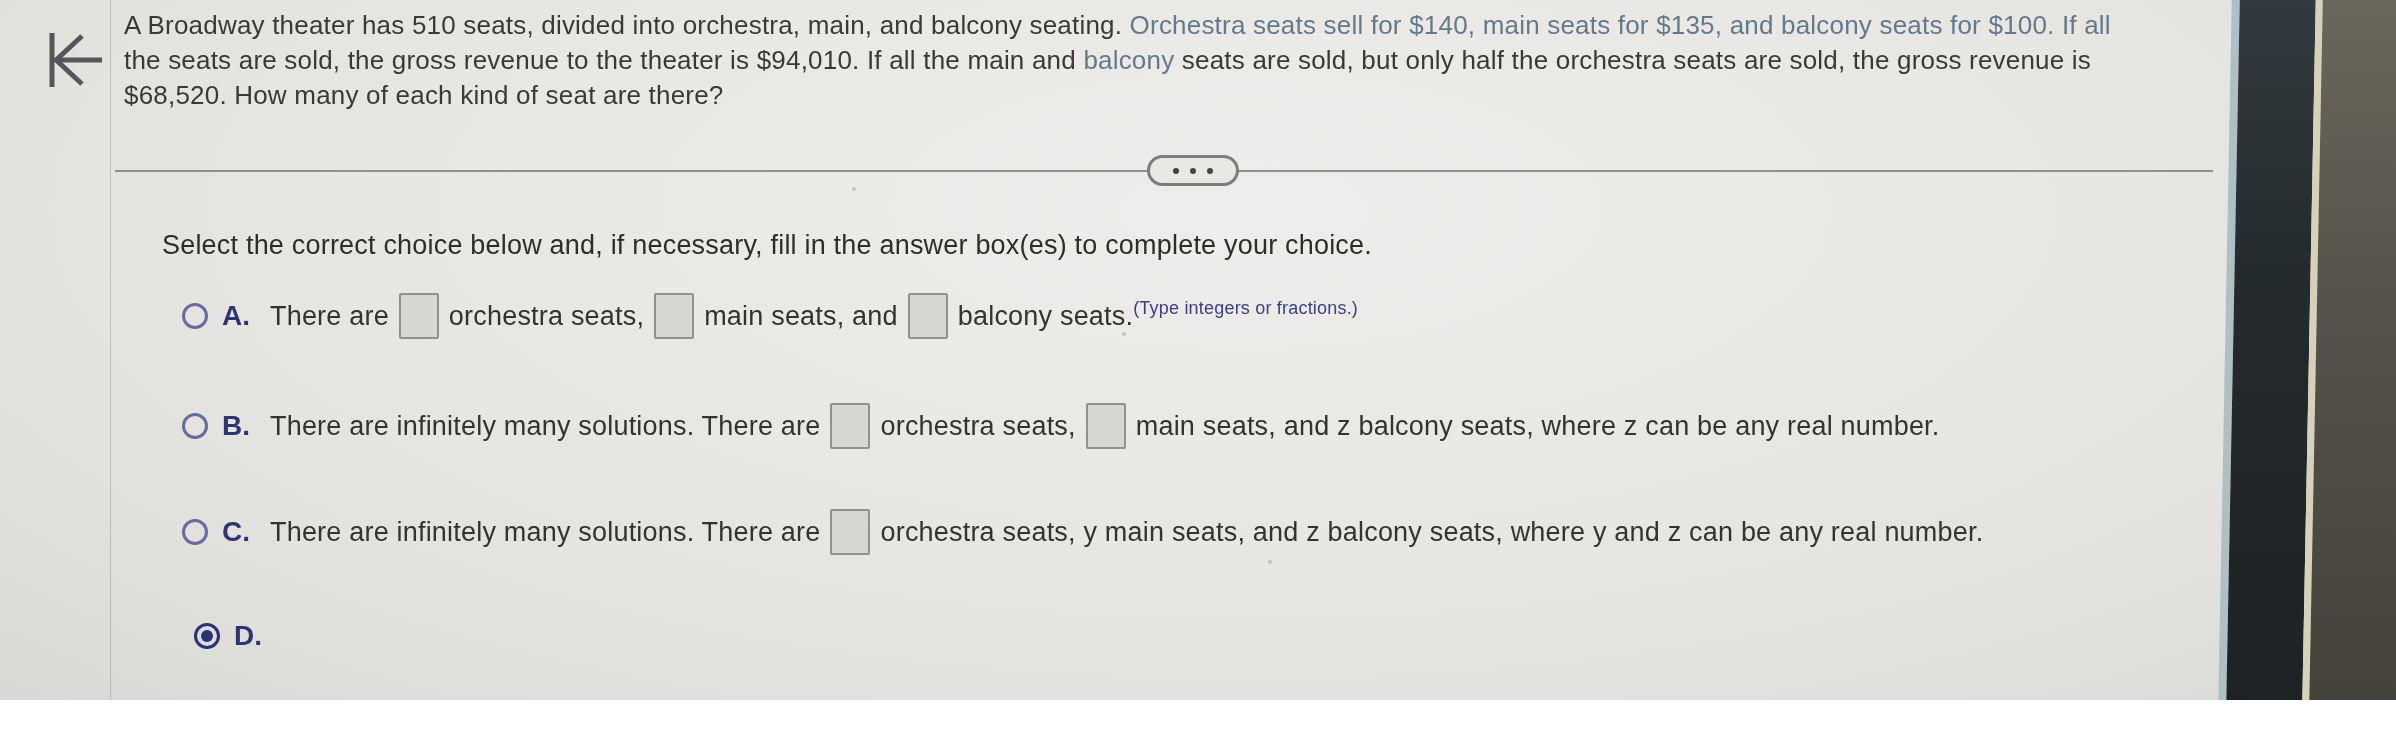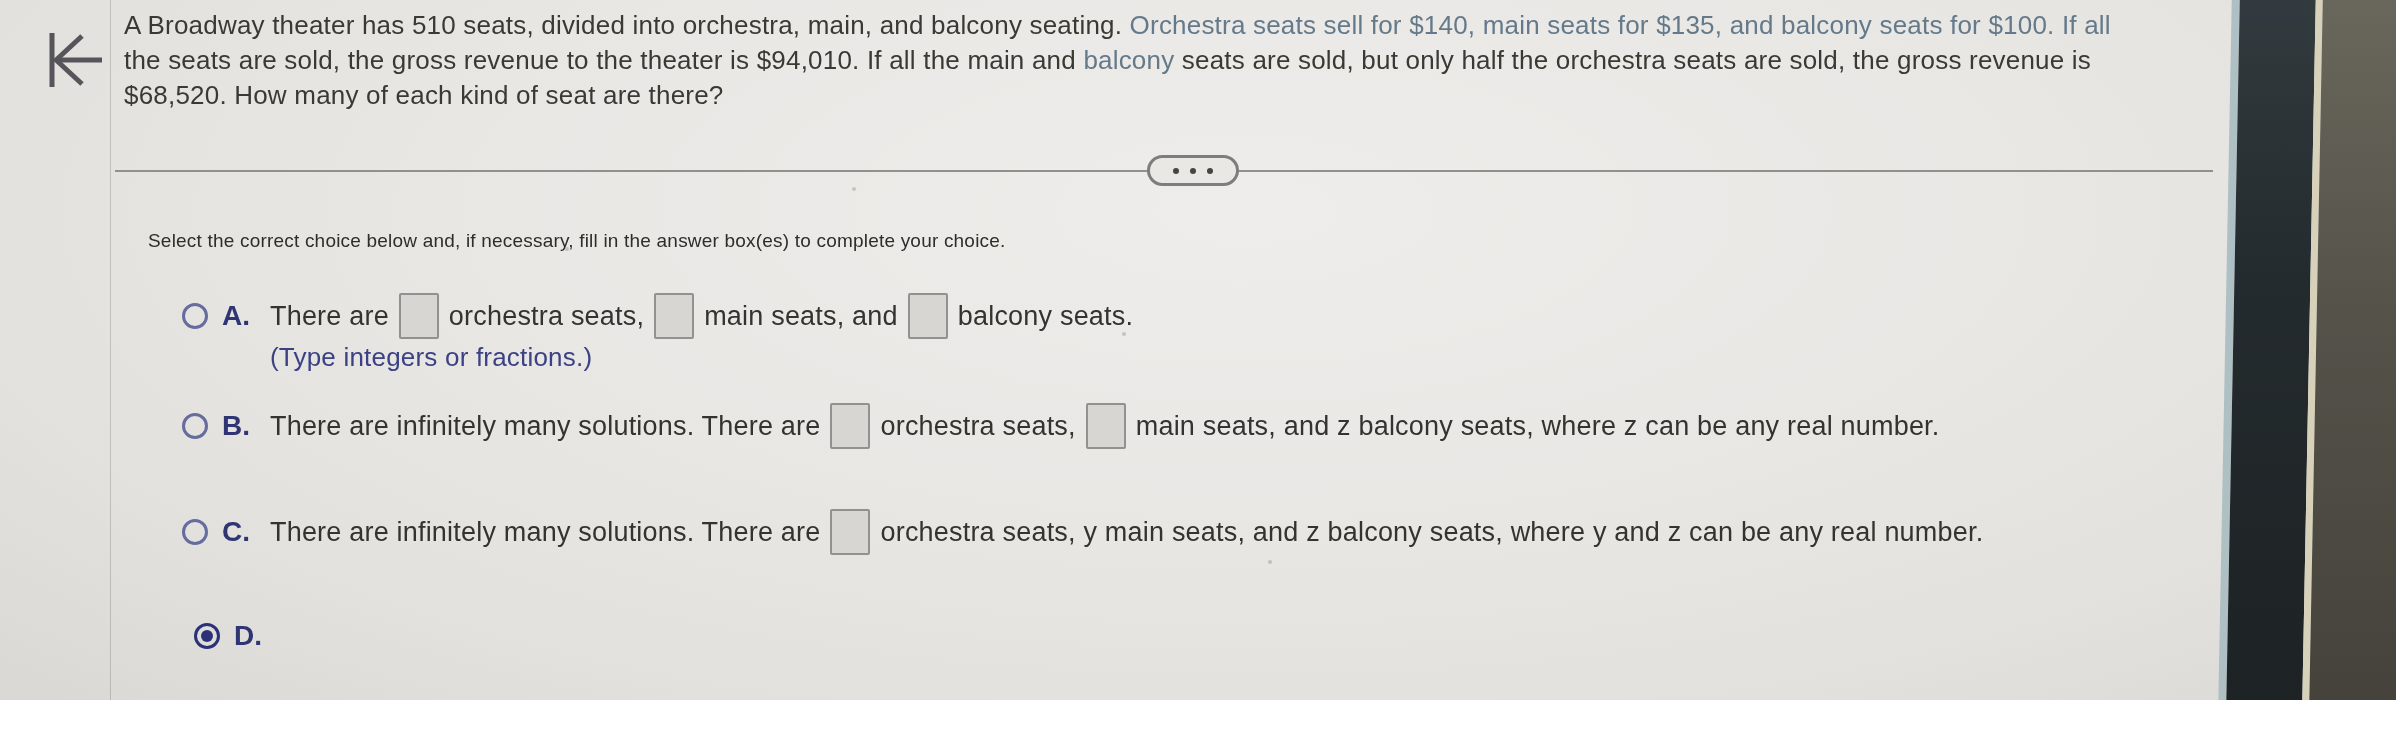--- a/index.html
+++ b/index.html
@@ -44,22 +44,22 @@
     border:3px solid #7d7d79; border-radius:17px;
     background:#e9e8e5;
     display:flex; align-items:center; justify-content:center; gap:11px;
     cursor:pointer;
   }
   .ellipsis-pill .dot {
     width:6px; height:6px; border-radius:50%; background:#454543;
   }
 
   .instruction {
-    position:absolute; left:148px; top:230px;
-    font-size:19px; color:#2e2e29; letter-spacing:0.2px;
+    position:absolute; left:162px; top:230px;
+    font-size:27px; color:#2e2e29; letter-spacing:0.2px;
   }
 
   
   .option {
     position:absolute; display:flex; align-items:flex-start;
     white-space:nowrap;
   }
   .radio {
     width:26px; height:26px; border-radius:50%;
     border:3px solid #666c9e; background:transparent;
@@ -69,23 +69,23 @@
   .radio.selected { border-color:#2a3177; }
   .radio.selected::after {
     content:""; position:absolute; left:50%; top:50%;
     width:12px; height:12px; border-radius:50%;
     background:#2a3177; transform:translate(-50%,-50%);
   }
   .letter {
     font-size:28px; font-weight:bold; color:#2f3572;
     line-height:48px; margin-right:20px; flex:0 0 auto;
   }
-  .opt-body { display:flex; flex-direction:column; }
+  .opt-body { display:flex; flex-direction:row; }
   .opt-line { font-size:27px; color:#33332f; line-height:48px; letter-spacing:0.2px; }
-  .hint { font-size:26px; color:#3b4183; line-height:33px; letter-spacing:0.2px; }
+  .hint { font-size:18px; color:#3b4183; line-height:33px; letter-spacing:0.2px; }
   .ansbox {
     display:inline-block; width:40px; height:46px;
     background:#d7d6d3; border:2px solid #92918f; border-radius:2px;
     vertical-align:middle; margin:0 10px; transform:translateY(-2px);
     cursor:text;
   }
   .pos-a { left:182px; top:292px; }
   .pos-b { left:182px; top:402px; }
   .pos-c { left:182px; top:508px; }
   .pos-d { left:194px; top:612px; }

